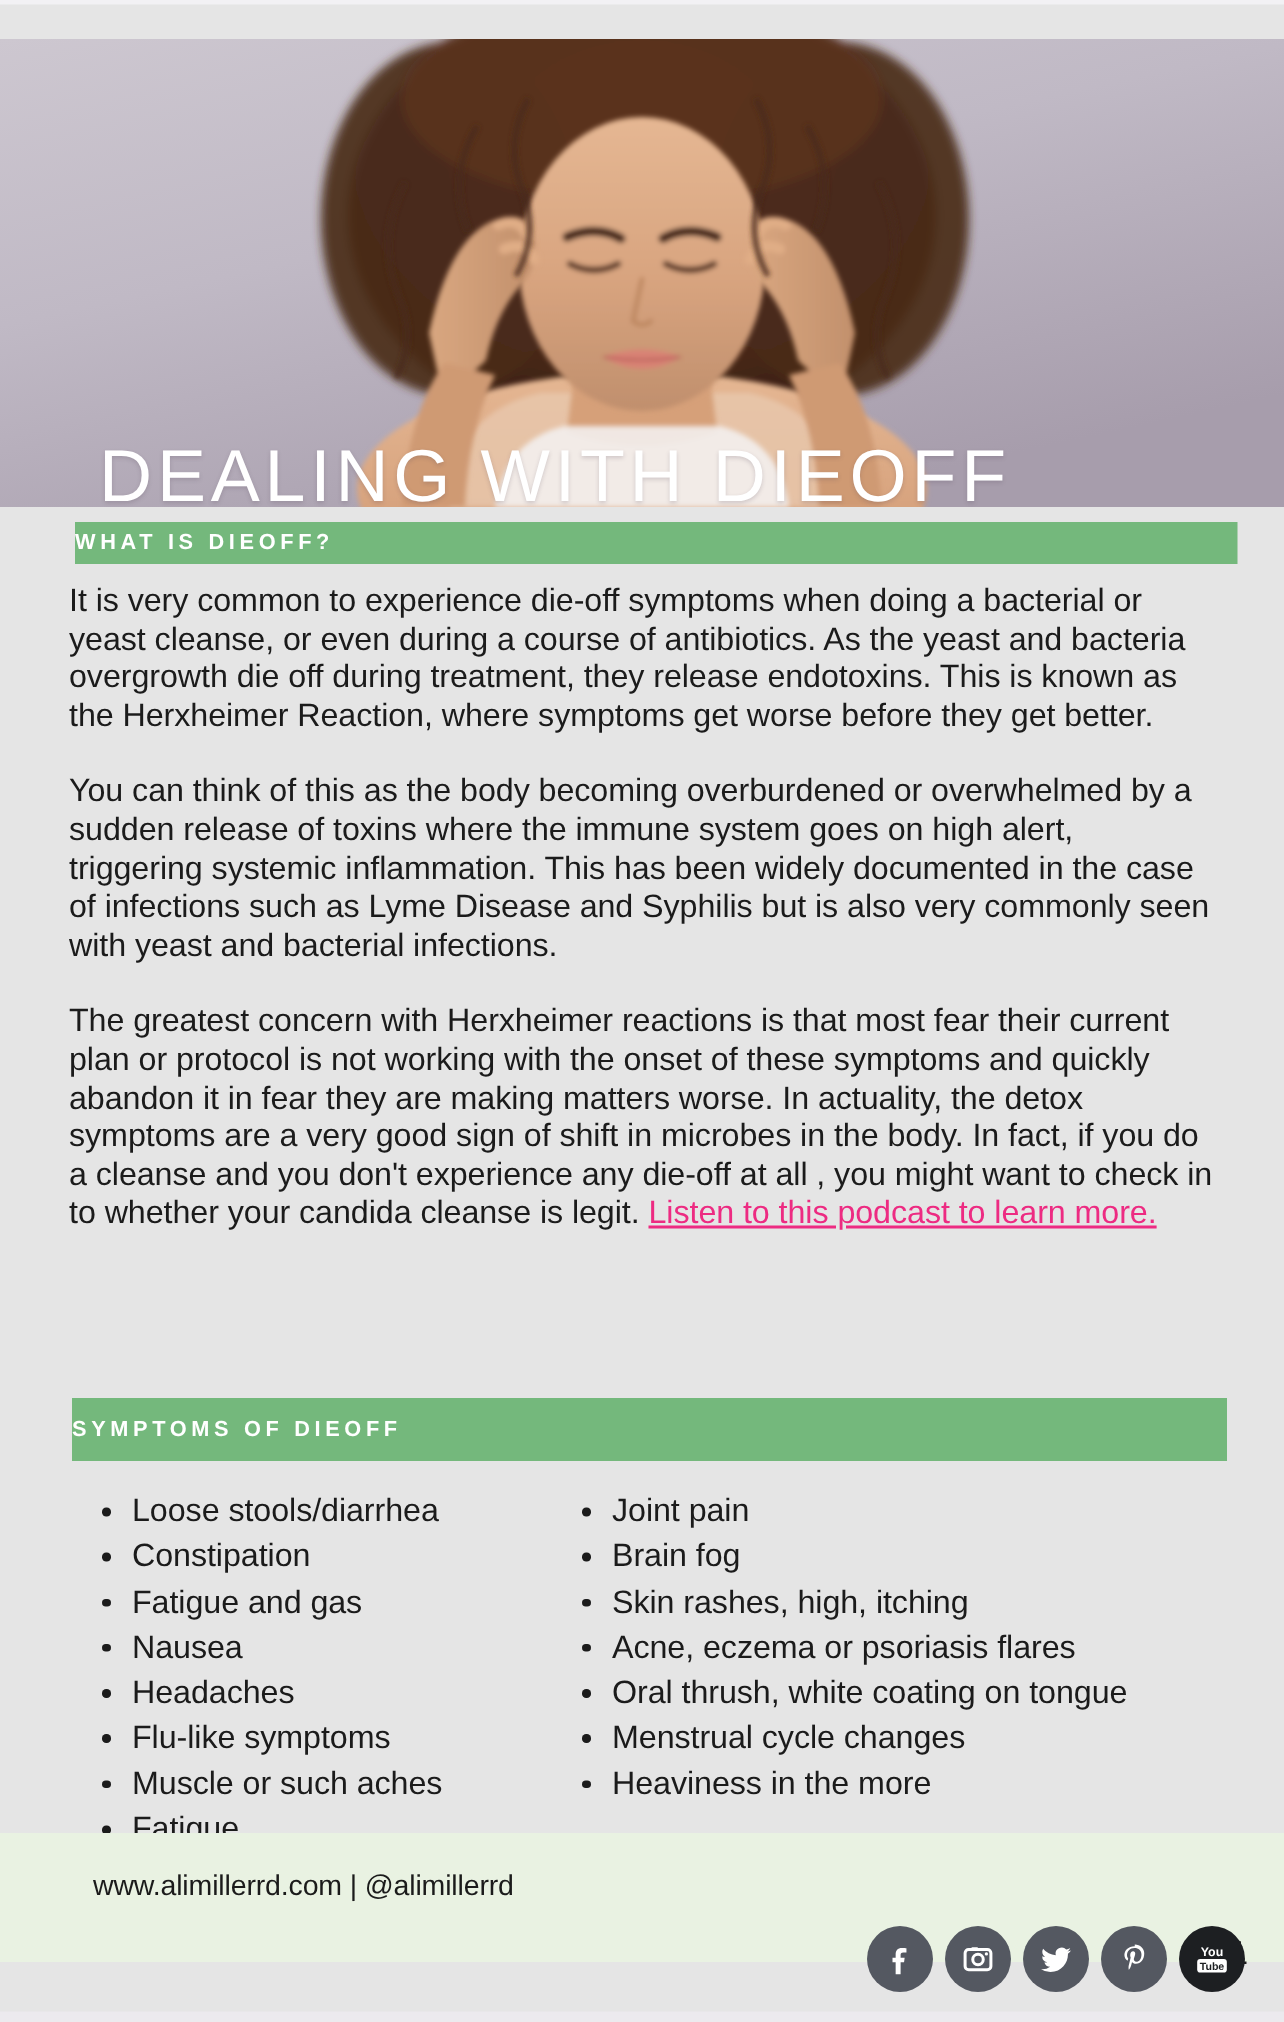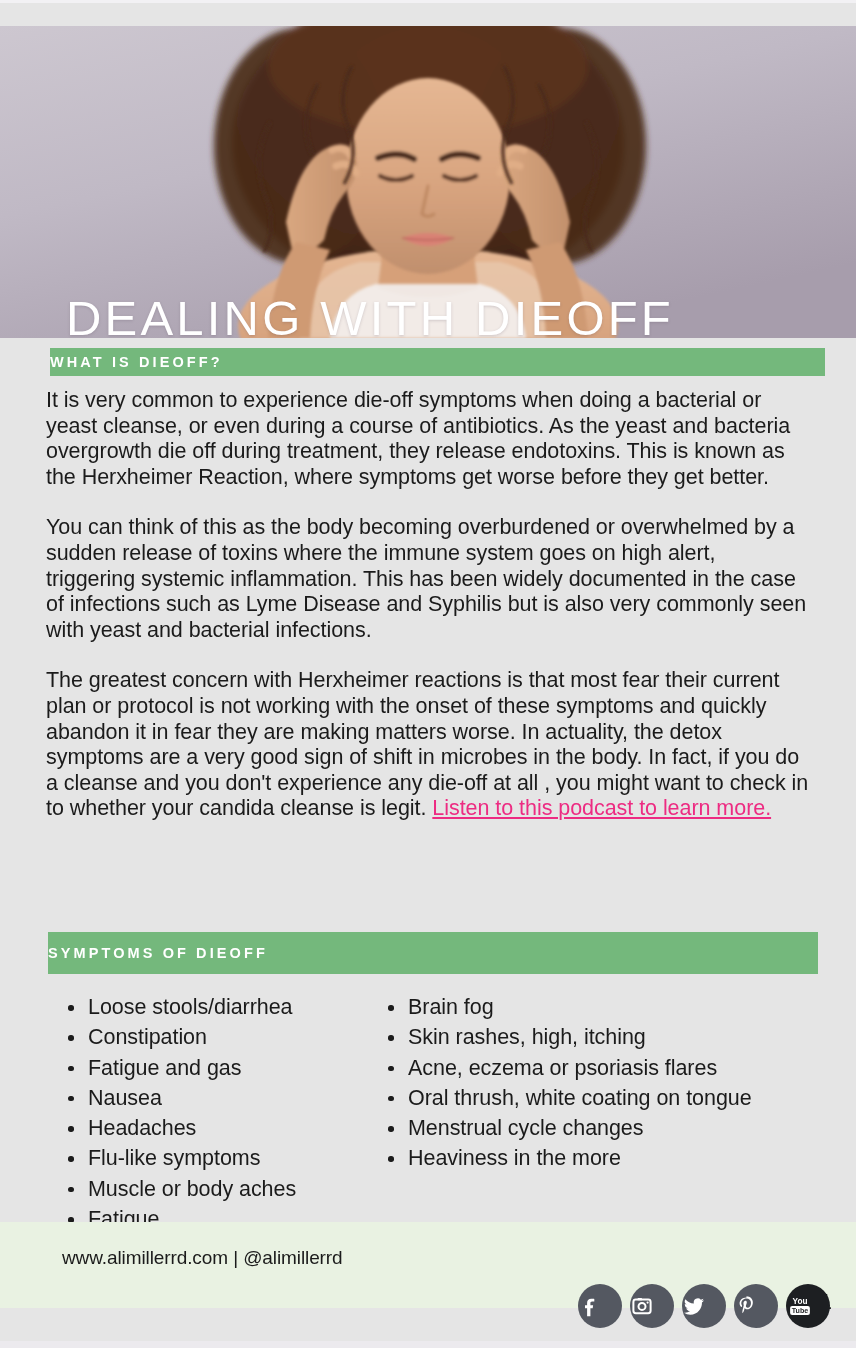--- a/index.html
+++ b/index.html
@@ -168,21 +168,21 @@
     gap: 8px;
     z-index: 6;
   }
   .social-btn {
     width: 44px;
     height: 44px;
     border-radius: 50%;
     background: #545861;
     display: flex;
     align-items: center;
-    justify-content: flex-start;
+    justify-content: center;
     cursor: pointer;
   }
   .social-btn.yt { background: #1d1f22; }
   .social-btn svg { display: block; }
 
   .bottom-edge {
     position: absolute;
     left: 0;
     top: 1341px;
     width: 856px;
@@ -314,26 +314,27 @@
 
   <div class="symptoms">
     <div class="sym-col left">
       <ul>
         <li>Loose stools/diarrhea</li>
         <li>Constipation</li>
         <li>Fatigue and gas</li>
         <li>Nausea</li>
         <li>Headaches</li>
         <li>Flu-like symptoms</li>
-        <li>Muscle or body aches</li>
+        <li>Muscle or such aches</li>
         <li>Fatigue</li>
       </ul>
     </div>
     <div class="sym-col right">
       <ul>
+        <li>Joint pain</li>
         <li>Brain fog</li>
         <li>Skin rashes, high, itching</li>
         <li>Acne, eczema or psoriasis flares</li>
         <li>Oral thrush, white coating on tongue</li>
         <li>Menstrual cycle changes</li>
         <li>Heaviness in the more</li>
       </ul>
     </div>
   </div>
 

